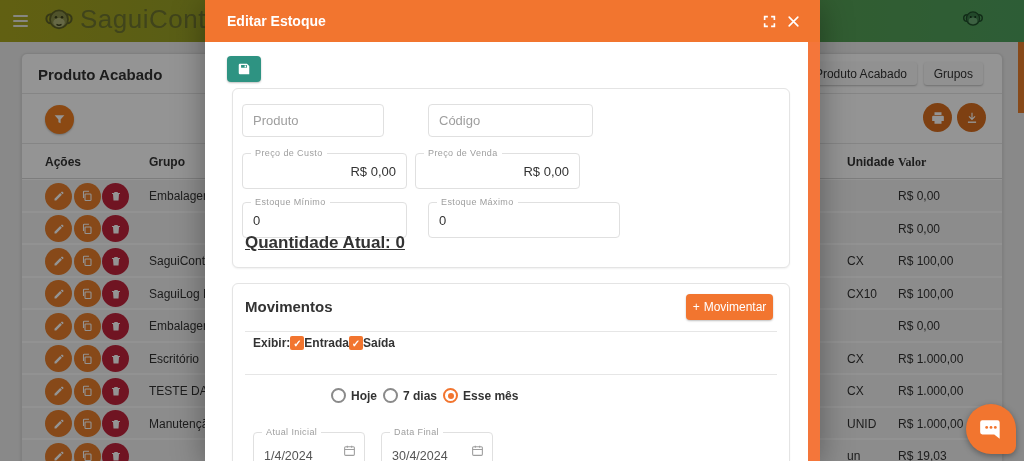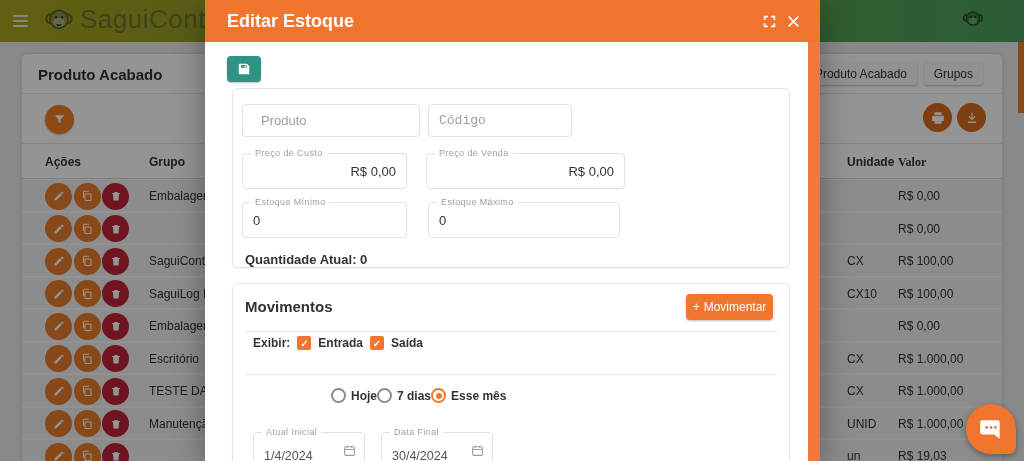--- a/index.html
+++ b/index.html
@@ -60,54 +60,54 @@
 
   .page-scroll-thumb { position:absolute; right:0; top:42px; width:6px; height:71px; background:#e87e2b; }
 
   
   .backdrop { position:absolute; inset:0; background:rgba(0,0,0,.42); z-index:10; }
 
   
   .modal { position:absolute; left:205px; top:0; width:615px; height:461px; z-index:20; background:#fff; box-shadow:0 6px 30px rgba(0,0,0,.35); }
   .modal-scrollbar { position:absolute; right:0; top:0; bottom:0; width:12px; background:#f4763a; }
   .modal-header { position:absolute; left:0; top:0; width:100%; height:42px; background:#f2752f; display:flex; align-items:center; }
-  .modal-title { margin-left:22px; font-size:18px; font-weight:700; color:#fff; }
+  .modal-title { margin-left:22px; font-size:14px; font-weight:700; color:#fff; }
   .mh-btn { position:absolute; top:10px; width:22px; height:22px; background:transparent; border:none; display:flex; align-items:center; justify-content:center; cursor:pointer; }
   .mh-expand { right:40px; }
   .mh-close { right:16px; }
 
   .modal-body { position:absolute; left:0; top:42px; width:603px; bottom:0; background:#fff; }
   .save-btn { position:absolute; left:22px; top:14px; width:34px; height:26px; background:#2e9382; border:none; border-radius:4px; display:flex; align-items:center; justify-content:center; cursor:pointer; box-shadow:0 1px 2px rgba(0,0,0,.25); }
 
   .mcard { position:absolute; left:27px; width:558px; background:#fff; border:1px solid #e4e4e4; border-radius:6px; box-shadow:0 1px 2px rgba(0,0,0,.06); }
   .mcard1 { top:46px; height:180px; }
   .mcard2 { top:241px; height:240px; }
 
   .fld { position:absolute; height:33px; border:1px solid #e0e0e0; border-radius:4px; background:#fff; }
   .fld input { width:100%; height:100%; border:none; outline:none; background:transparent; font-family:inherit; font-size:13px; color:#333; padding:0 10px; }
   .fld input::placeholder { color:#9e9e9e; }
   .fld .flabel { position:absolute; top:-6px; left:8px; background:#fff; padding:0 4px; font-size:9px; color:#9e9e9e; letter-spacing:.4px; line-height:10px; }
   .fld.money input { text-align:right; font-weight:400; }
-  .f-produto { left:9px;  top:15px;  width:178px;padding-left:8px; }
-  .f-codigo  { left:195px; top:15px; width:144px;font-family:Liberation Mono, monospace; }
+  .f-produto { left:9px;  top:15px;  width:142px; }
+  .f-codigo  { left:195px; top:15px; width:165px; }
   .f-custo   { left:9px;  top:64px;  width:165px; height:36px; }
-  .f-venda   { left:193px; top:64px; width:199px; height:36px; }
+  .f-venda   { left:182px; top:64px; width:165px; height:36px; }
   .f-min     { left:9px;  top:113px; width:165px; height:36px; }
   .f-max     { left:195px; top:113px; width:192px; height:36px; }
-  .qty-line  { position:absolute; left:12px; top:163px; font-size:13px; font-weight:700; color:#333; }
+  .qty-line  { position:absolute; left:12px; top:144px; font-size:17px; font-weight:700; color:#333;text-decoration:underline; }
 
   .mov-title { position:absolute; left:12px; top:14px; font-size:15px; font-weight:700; color:#333; }
   .mov-btn { position:absolute; left:453px; top:10px; width:87px; height:26px; background:#f2752f; color:#fff; border:none; border-radius:4px; font-family:inherit; font-size:12px; display:flex; align-items:center; justify-content:center; gap:4px; cursor:pointer; box-shadow:0 1px 2px rgba(0,0,0,.25); }
   .mov-div1 { position:absolute; left:12px; right:12px; top:47px; height:1px; background:#e6e6e6; }
-  .exibir-row { position:absolute; left:20px; top:52px; display:flex; align-items:center; gap:7px; font-size:12px; font-weight:700; color:#333; }
+  .exibir-row { position:absolute; left:20px; top:52px; display:flex; align-items:center; font-size:12px; font-weight:700; color:#333; }
   .cbx { width:14px; height:14px; background:#f2752f; border-radius:2px; color:#fff; font-size:10px; font-weight:700; display:flex; align-items:center; justify-content:center; cursor:pointer; }
   .mov-div2 { position:absolute; left:12px; right:12px; top:90px; height:1px; background:#e6e6e6; }
 
   .lanc-label { position:absolute; left:20px; top:100px; width:82px; font-size:12px; font-weight:700; color:#333; line-height:14px; }
-  .radio-row { position:absolute; left:98px; top:104px; display:flex; gap:0; }
+  .radio-row { position:absolute; left:98px; top:104px; display:flex; gap:6px; }
   .radio-item { display:flex; align-items:center; gap:5px; cursor:pointer; }
   .radio { position:relative; width:15px; height:15px; border:2px solid #8a8a8a; border-radius:50%; background:#fff; }
   .radio-item.selected .radio { border-color:#f2752f; }
   .radio-item.selected .radio::after { content:""; position:absolute; left:2.5px; top:2.5px; width:6px; height:6px; border-radius:50%; background:#f2752f; }
   .radio-lbl { font-size:12px; font-weight:700; color:#333; white-space:nowrap; }
 
   .datefld { position:absolute; top:148px; width:112px; height:40px; border:1px solid #e0e0e0; border-radius:4px; background:#fff; }
   .datefld input { width:80px; height:100%; border:none; outline:none; background:transparent; font-family:inherit; font-size:12.5px; color:#555; padding:8px 0 0 10px; }
   .datefld .flabel { position:absolute; top:-6px; left:8px; background:#fff; padding:0 4px; font-size:9px; color:#9e9e9e; letter-spacing:.4px; line-height:10px; }
   .datefld .cal { position:absolute; right:8px; top:11px; }

